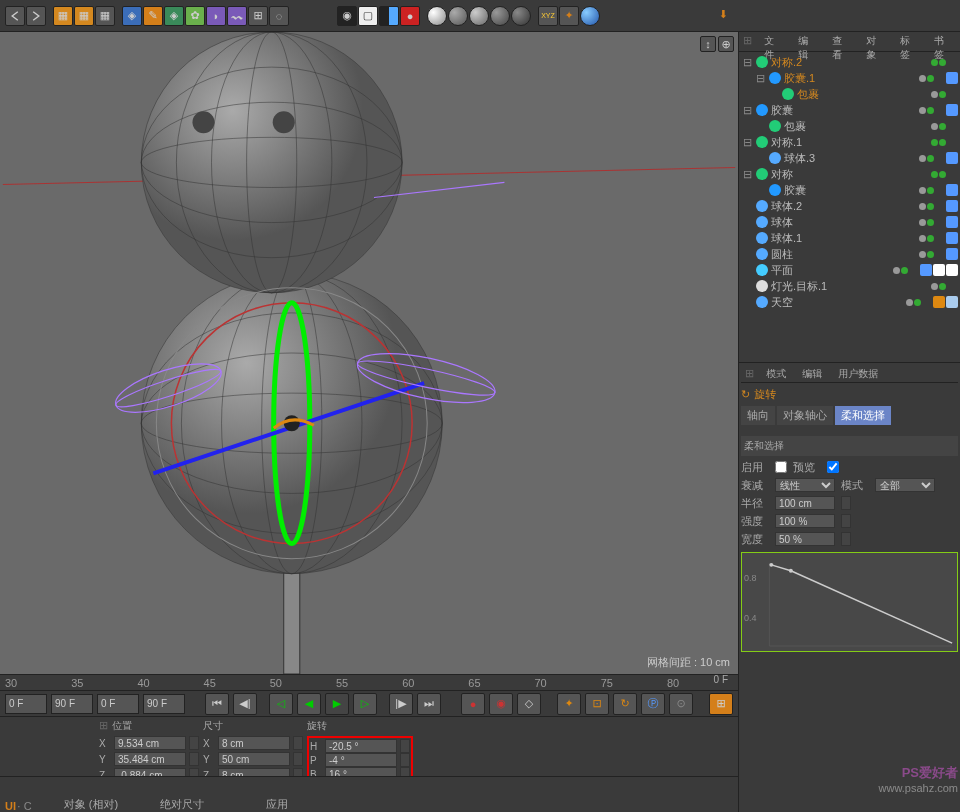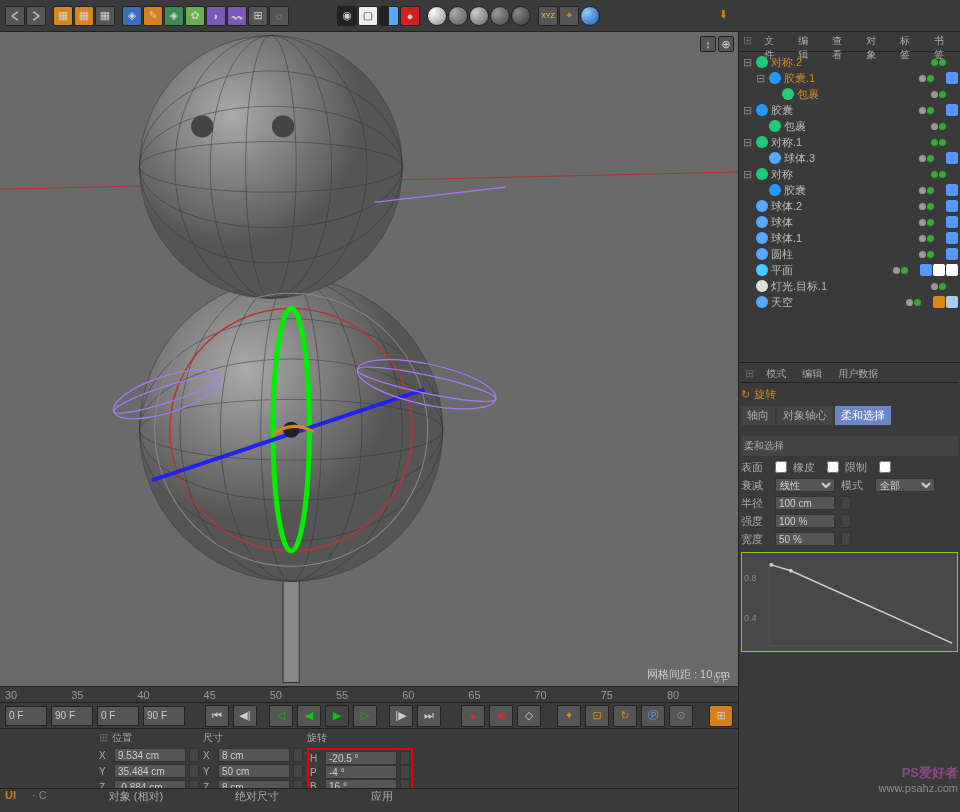--- a/index.html
+++ b/index.html
@@ -20,21 +20,21 @@
 .tl-btn.play { background: #444; }
 .tl-input { width: 42px; height: 20px; background: #555; border: 1px solid #222; color: #ccc; padding: 0 3px; font-size: 10px; }
 .coord-bar { height: 60px; background: #3a3a3a; border-top: 1px solid #222; display: flex; padding: 2px 5px; gap: 4px; }
 .coord-section { display: flex; flex-direction: column; gap: 2px; }
 .coord-header { color: #aaa; font-size: 10px; margin-bottom: 1px; }
 .coord-row { display: flex; align-items: center; gap: 3px; }
 .coord-label { width: 12px; color: #aaa; font-size: 10px; }
 .coord-input { width: 72px; height: 14px; background: #555; border: 1px solid #333; color: #ccc; padding: 0 3px; font-size: 10px; }
 .coord-spin { width: 10px; height: 14px; background: #444; border: 1px solid #333; }
 .rot-highlight { border: 2px solid #e00; padding: 1px; }
-.bottom-tabs { height: 24px; background: #3a3a3a; border-top: 1px solid #222; display: flex; align-items: flex-start; padding: 0 5px; gap: 16px; color: #aaa; font-size: 10px; }
+.bottom-tabs { height: 36px; background: #3a3a3a; border-top: 1px solid #222; display: flex; align-items: flex-end; padding: 0 5px; gap: 1px; color: #aaa; font-size: 10px; }
 .right-panel { width: 225px; background: #3a3a3a; border-left: 1px solid #222; display: flex; flex-direction: column; }
 .panel-tabs { height: 20px; display: flex; border-bottom: 1px solid #222; }
 .panel-tab { padding: 2px 8px; color: #aaa; font-size: 10px; cursor: pointer; }
 .object-tree { flex: 0 0 310px; overflow-y: auto; padding: 2px; }
 .tree-item { display: flex; align-items: center; height: 16px; gap: 3px; padding-left: 2px; font-size: 10px; }
 .tree-expand { width: 10px; color: #888; cursor: pointer; }
 .tree-icon { width: 12px; height: 12px; border-radius: 6px; flex-shrink: 0; }
 .tree-label { flex: 1; color: #bbb; cursor: pointer; }
 .tree-label.sel { color: #d4881f; }
 .tree-tags { display: flex; gap: 1px; }
@@ -518,26 +518,24 @@
         <span style="color:#d4881f">↻</span>
         <span>旋转</span>
       </div>
       <div class="attr-tabs">
         <div class="attr-tab">轴向</div>
         <div class="attr-tab">对象轴心</div>
         <div class="attr-tab active">柔和选择</div>
       </div>
       <div class="attr-section">柔和选择</div>
       <div class="attr-row">
-        <span class="attr-label">表面</span>
+        <span class="attr-label">启用</span>
           <input type="checkbox" class="attr-check" style="">
-        <span class="attr-label">橡皮</span>
-          <input type="checkbox" class="attr-check" style="">
-        <span class="attr-label">限制</span>
-          <input type="checkbox" class="attr-check" style="">
+        <span class="attr-label">预览</span>
+          <input type="checkbox" class="attr-check" checked="" style="">
       </div>
       <div class="attr-row">
         <span class="attr-label">衰减</span>
         <select class="attr-select"><option>线性</option></select>
         <span class="attr-label">模式</span>
         <select class="attr-select"><option>全部</option></select>
       </div>
       <div class="attr-row">
         <span class="attr-label">半径</span>
         <input class="attr-field" value="100 cm" style="">

